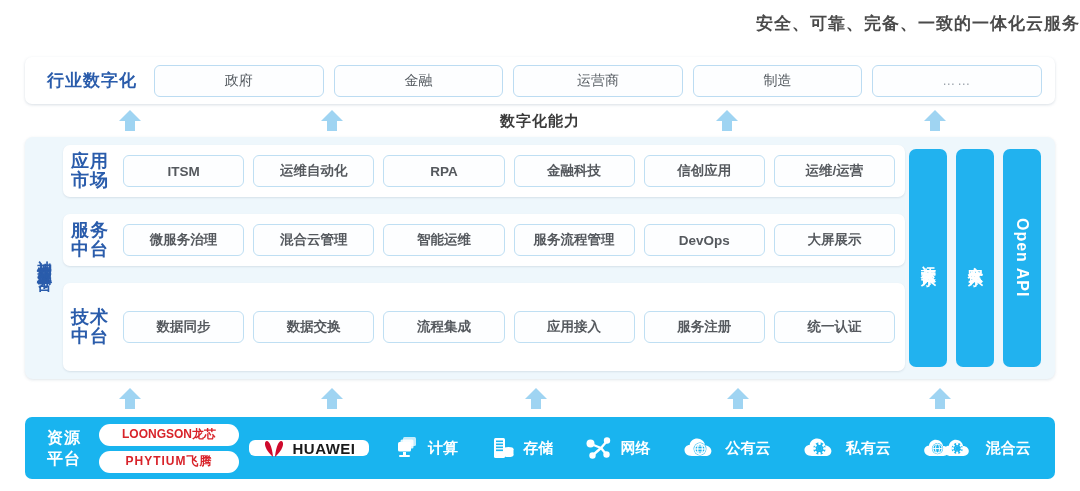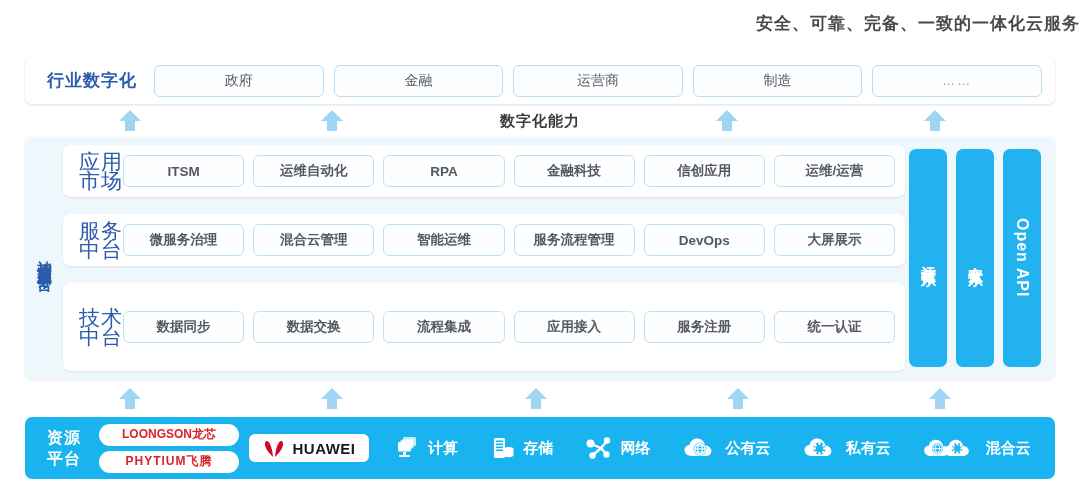--- a/index.html
+++ b/index.html
@@ -88,22 +88,22 @@
     box-shadow:0 1px 2px rgba(120,140,160,.2);
     display:flex;align-items:center;
     padding:6px 10px 6px 8px;box-sizing:border-box;
     margin:0 0 0 0;
   }
   #band-app{ height:52px; }
   #band-svc{ height:52px; }
   #band-tech{ height:88px; }
   .band-label{
     flex:0 0 52px;
-    color:#2a5cab;font-weight:normal;font-size:21px;
-    line-height:19px;text-align:right;letter-spacing:1px;
+    color:#2a5cab;font-weight:bold;font-size:18px;
+    line-height:19px;text-align:left;letter-spacing:1px;
   }
   .cells{ flex:1 1 auto;display:flex;flex-direction:column;gap:7px; }
   .cell-row{ display:flex;gap:9px;font-weight:bold; }
   .cell{
     flex:1 1 0;height:30px;
     border:1px solid #bfdff3;border-radius:6px;background:#fdfeff;
     display:flex;align-items:center;justify-content:center;
     font-size:13.5px;color:#55595e;white-space:nowrap;
   }
   
@@ -134,21 +134,21 @@
   .chip-col{ flex:0 0 140px;display:flex;flex-direction:column;gap:5px;padding:0 4px; }
   .chip{
     height:22px;background:#ffffff;border-radius:11px;
     display:flex;align-items:center;justify-content:center;
     font-size:12px;font-weight:bold;
     white-space:nowrap;
   }
   .chip.loongson{ color:#d8232a; }
   .chip.phytium{ color:#d8232a;font-style:normal;letter-spacing:1px; }
   .hw-chip{
-    flex:0 0 120px;height:28px;background:#ffffff;border-radius:6px;
+    flex:0 0 120px;height:16px;background:#ffffff;border-radius:6px;
     display:flex;align-items:center;justify-content:center;gap:8px;
     margin:0 10px 0 6px;
   }
   .hw-name{ font-size:15px;font-weight:bold;color:#1a1a1a;letter-spacing:.5px; }
   .res-items{
     flex:1 1 auto;display:flex;align-items:center;
     justify-content:space-around;height:100%;
   }
   .res-item{ display:flex;align-items:center;gap:7px;color:#fff; }
   .res-item .txt{ font-size:15px;font-weight:bold;color:#ffffff;white-space:nowrap; }

